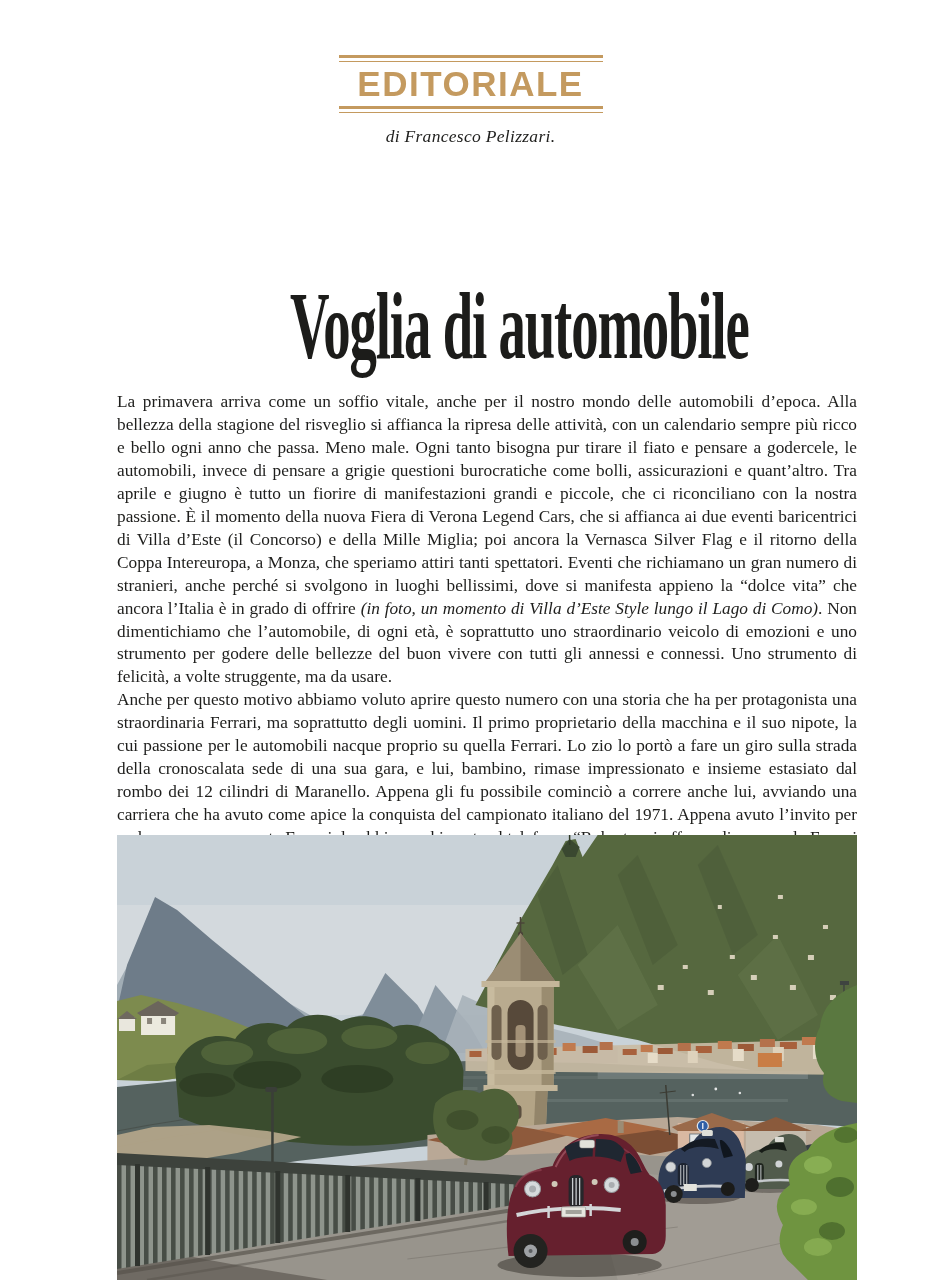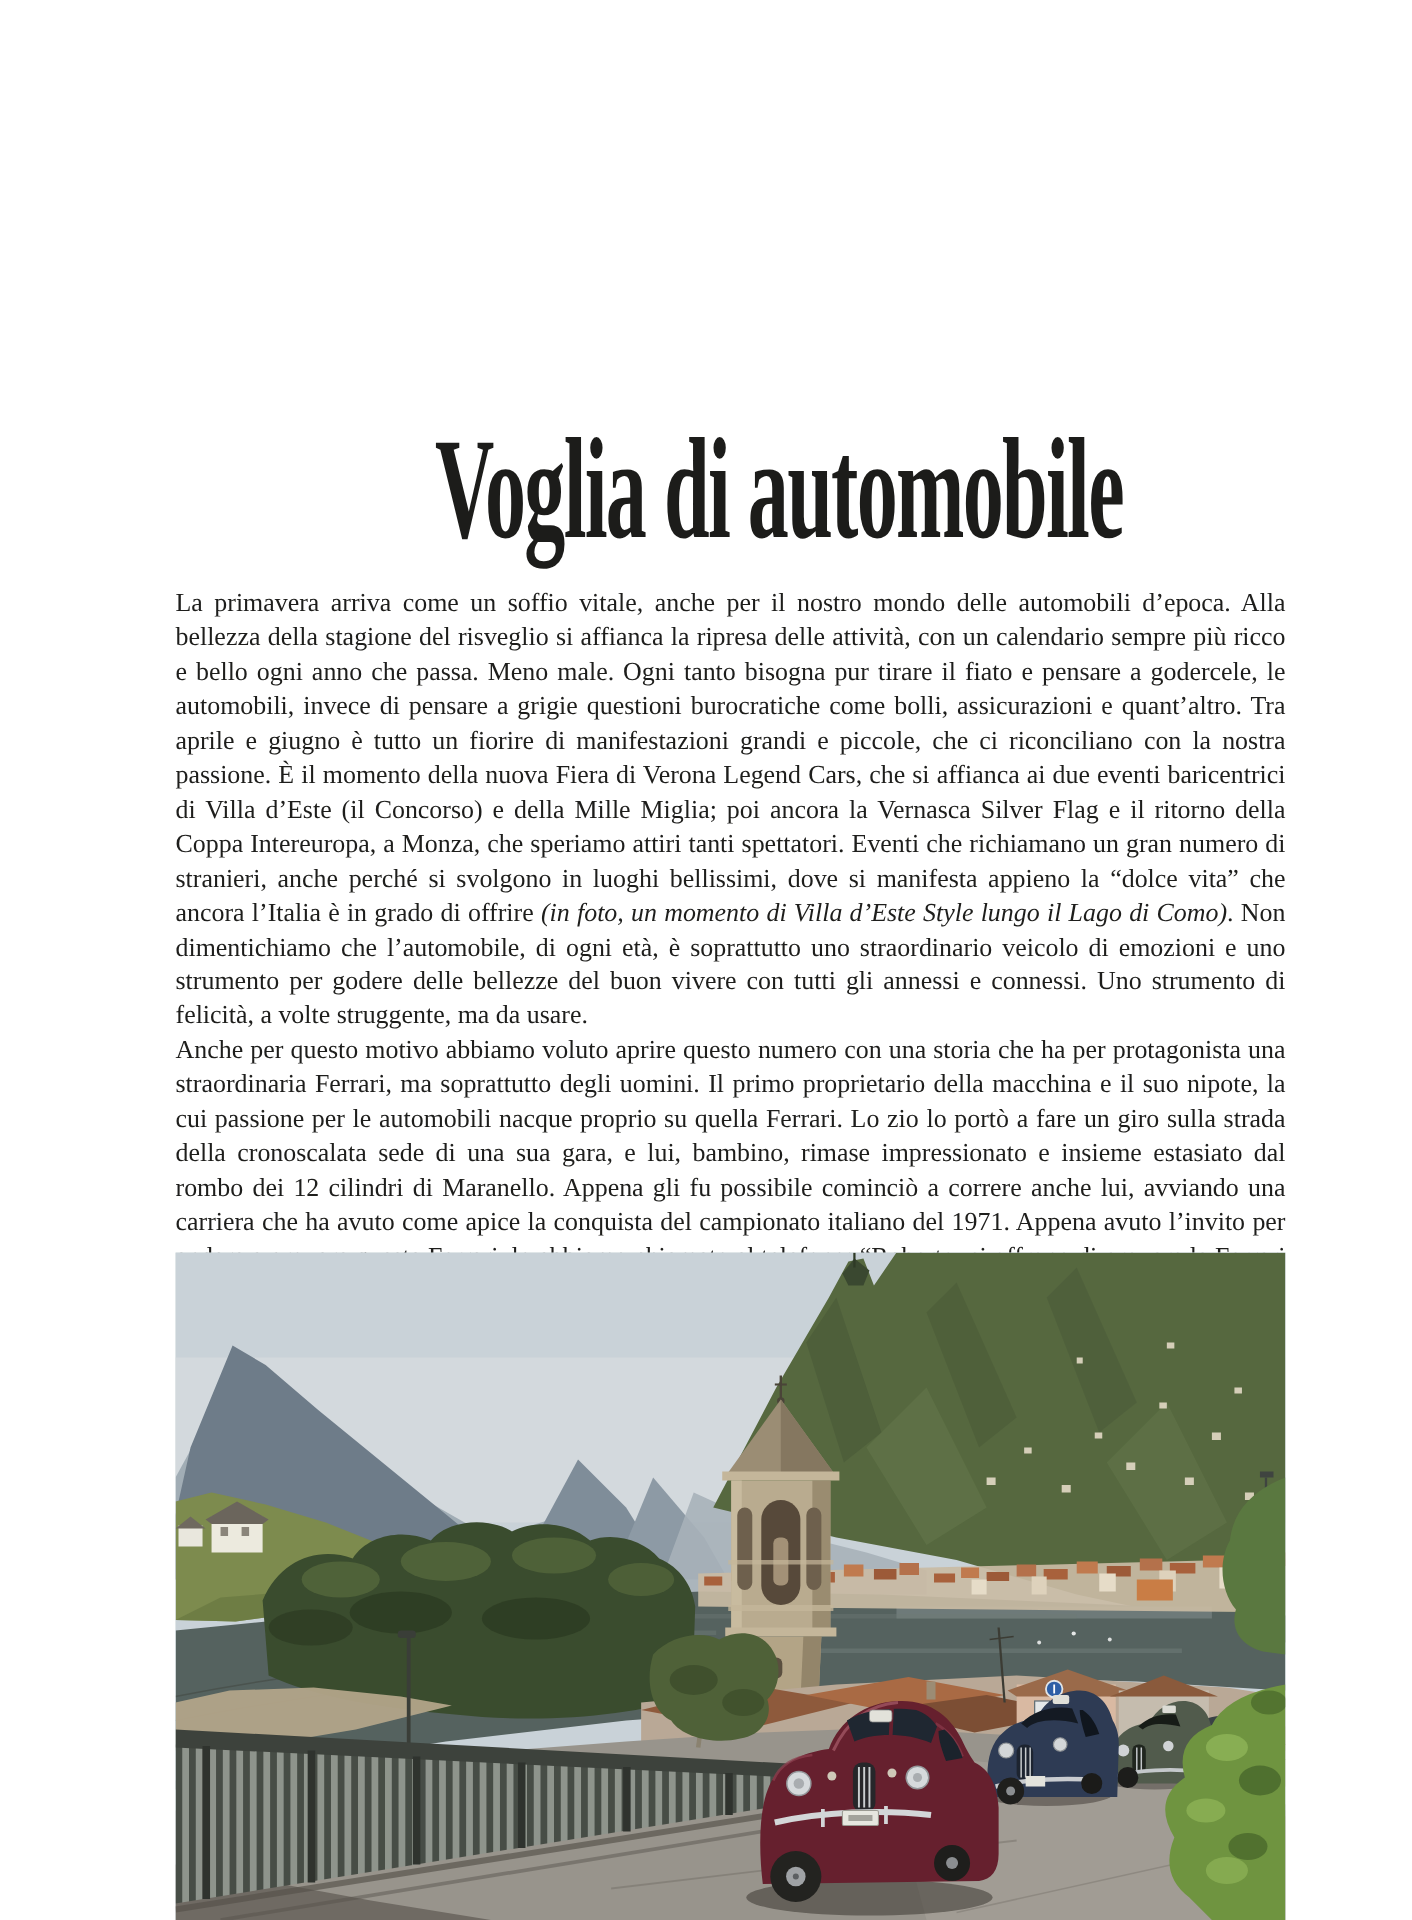--- a/index.html
+++ b/index.html
@@ -30,20 +30,28 @@
   
   .photo{position:absolute;top:835px;left:117px;width:740px;height:445px;
          margin:0;overflow:hidden;background:#c9d2d8;}
   .photo svg{display:block;width:100%;height:100%;}
 </style>
 </head>
 <body>
 
 <div class="page">
 
+  <header class="kicker">
+    <div class="rule thick"></div>
+    <div class="rule thin"></div>
+    <div class="kicker-word">EDITORIALE</div>
+    <div class="rule thick"></div>
+    <div class="rule thin"></div>
+    <div class="byline">di Francesco Pelizzari.</div>
+  </header>
 
   <h1 class="title"><span class="condense">Voglia di automobile</span></h1>
 
   <div class="body-text">
     <p><span>La primavera arriva come un soffio vitale, anche per il nostro mondo delle automobili d’epoca. Alla bellezza della stagione del risveglio si affianca la ripresa delle attività, con un calendario sempre più ricco e bello ogni anno che passa. Meno male. Ogni tanto bisogna pur tirare il fiato e pensare a godercele, le automobili, invece di pensare a grigie questioni burocratiche come bolli, assicurazioni e quant’altro. Tra aprile e giugno è tutto un fiorire di manifestazioni grandi e piccole, che ci riconciliano con la nostra passione. È il momento della nuova Fiera di Verona Legend Cars, che si affianca ai due eventi baricentrici di Villa d’Este (il Concorso) e della Mille Miglia; poi ancora la Vernasca Silver Flag e il ritorno della Coppa Intereuropa, a Monza, che speriamo attiri tanti spettatori. Eventi che richiamano un gran numero di stranieri, anche perché si svolgono in luoghi bellissimi, dove si manifesta appieno la “dolce vita” che ancora l’Italia è in grado di offrire </span><em>(in foto, un momento di Villa d’Este Style lungo il Lago di Como)</em><span>. Non dimentichiamo che l’automobile, di ogni età, è soprattutto uno straordinario veicolo di emozioni e uno strumento per godere delle bellezze del buon vivere con tutti gli annessi e connessi. Uno strumento di felicità, a volte struggente, ma da usare.</span></p>
     <p>Anche per questo motivo abbiamo voluto aprire questo numero con una storia che ha per protagonista una straordinaria Ferrari, ma soprattutto degli uomini. Il primo proprietario della macchina e il suo nipote, la cui passione per le automobili nacque proprio su quella Ferrari. Lo zio lo portò a fare un giro sulla strada della cronoscalata sede di una sua gara, e lui, bambino, rimase impressionato e insieme estasiato dal rombo dei 12 cilindri di Maranello. Appena gli fu possibile cominciò a correre anche lui, avviando una carriera che ha avuto come apice la conquista del campionato italiano del 1971. Appena avuto l’invito per andare a provare questa Ferrari, lo abbiamo chiamato al telefono: “Roberto, ci offrono di provare la Ferrari che fu di tuo zio: ti andrebbe di guidarla per noi?”. La risposta: “Quando devo venire?”.</p>
   </div>
 
   <figure class="photo" aria-label="Classic cars in procession on a lakeside road at Villa d'Este Style, Lake Como, with a stone bell tower, mountains and a village on the far shore">
     <svg viewBox="0 0 739 445" preserveAspectRatio="none" xmlns="http://www.w3.org/2000/svg">

